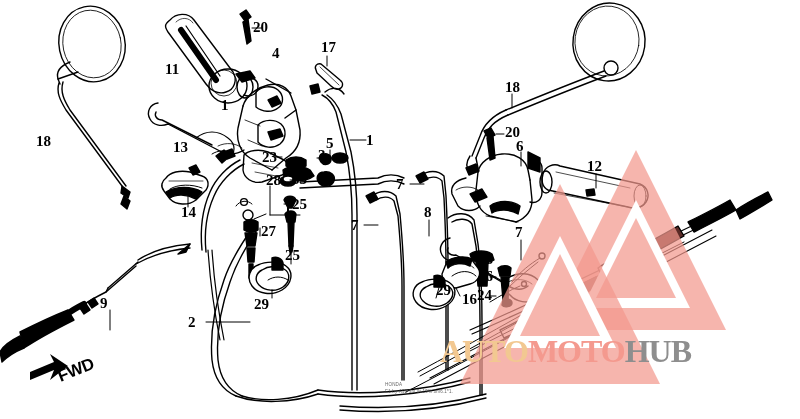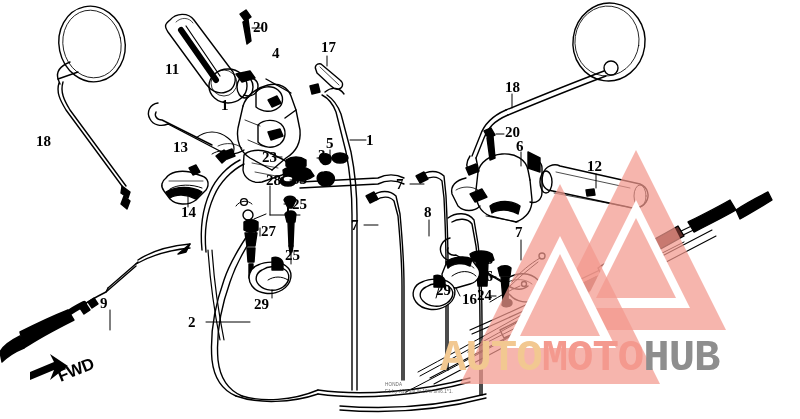--- a/index.html
+++ b/index.html
@@ -4,21 +4,21 @@
 <style>
   html,body{margin:0;padding:0;background:#ffffff;}
   body{width:800px;height:419px;overflow:hidden;font-family:"Liberation Serif",serif;}
   #stage{position:relative;width:800px;height:419px;background:#fff;overflow:hidden;}
   #artboard{position:absolute;left:0;top:0;width:800px;height:419px;}
   .lbl{position:absolute;font-family:"Liberation Serif",serif;font-size:15px;font-weight:700;color:#000;line-height:1;letter-spacing:0px;white-space:nowrap;}
   .fwd{position:absolute;font-family:"Liberation Sans",sans-serif;font-weight:700;font-size:17px;color:#000;
        transform:rotate(-22deg);transform-origin:left top;letter-spacing:-0.5px;}
   #watermark{position:absolute;left:0;top:0;width:800px;height:419px;pointer-events:none;}
   #wmtext{position:absolute;left:440px;top:333px;width:360px;height:52px;}
-  .wmword{font-family:Liberation Mono, monospace;font-weight:700;font-size:44px;letter-spacing:-1px;margin-top:12px;}
+  .wmword{font-family:Liberation Serif, serif;font-weight:700;font-size:32px;letter-spacing:-1px;margin-top:12px;}
   #microtext{position:absolute;left:385px;top:382px;font-family:"Liberation Sans",sans-serif;
      font-size:4.5px;color:#4a4a4a;line-height:1.45;letter-spacing:0.2px;opacity:.85;}
 </style>
 </head>
 <body>
 
 <div id="stage">
 
   <svg id="artboard" viewBox="0 0 800 419">
     <g fill="none" stroke="#000" stroke-width="1.4" stroke-linecap="round" stroke-linejoin="round">

